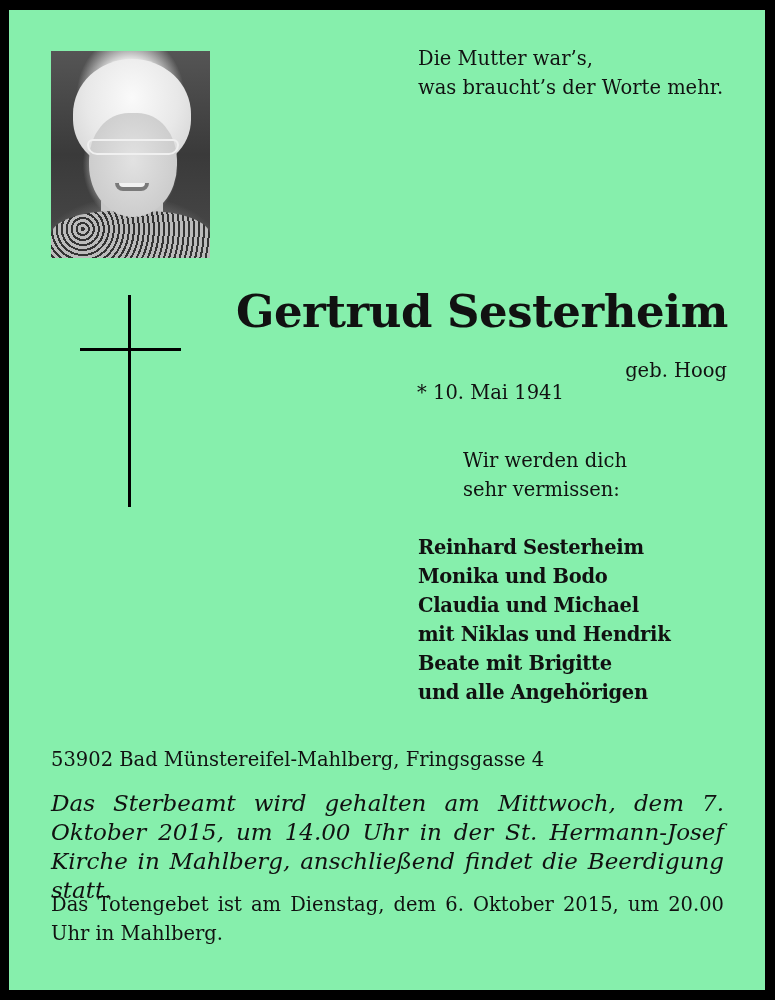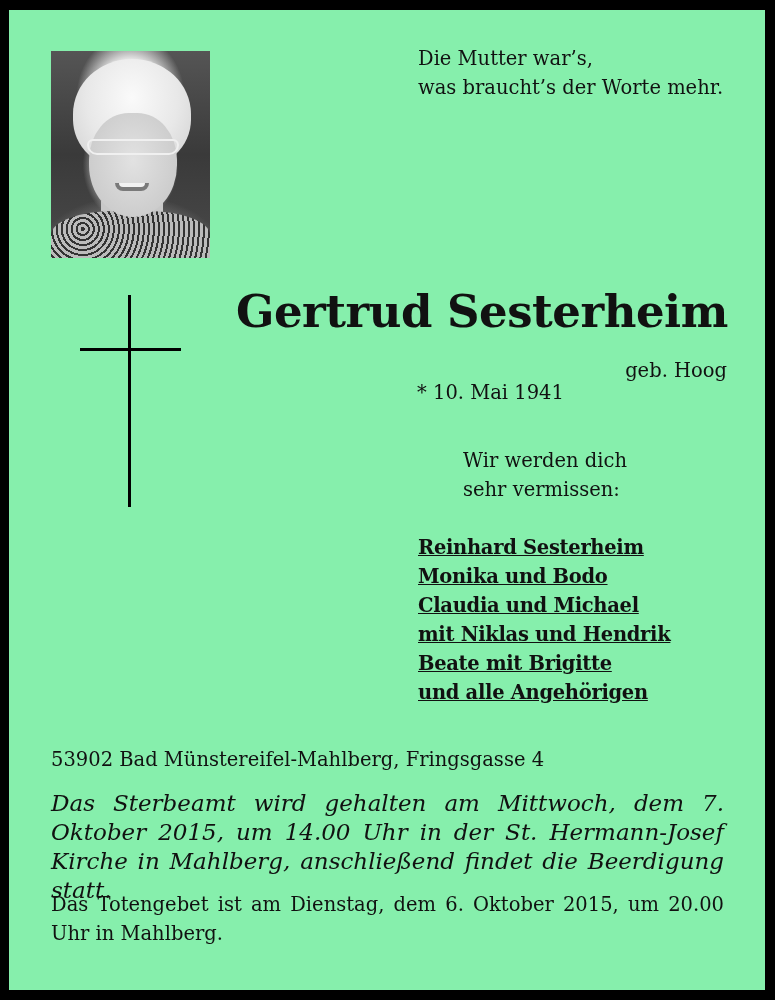--- a/index.html
+++ b/index.html
@@ -168,21 +168,21 @@
     }
     .mourners {
       left: 409px;
       top: 523px;
       font-size: 19.5px;
       line-height: 29px;
       font-weight: bold;
       white-space: nowrap;
       letter-spacing: -0.3px;
     }
-    .mourners div { margin: 0; text-decoration: underline; }
+    .mourners div { margin: 0; }
 
     
     .address {
       left: 42px;
       top: 735px;
       font-size: 19.5px;
       line-height: 29px;
       white-space: nowrap;
     }
     .service {

